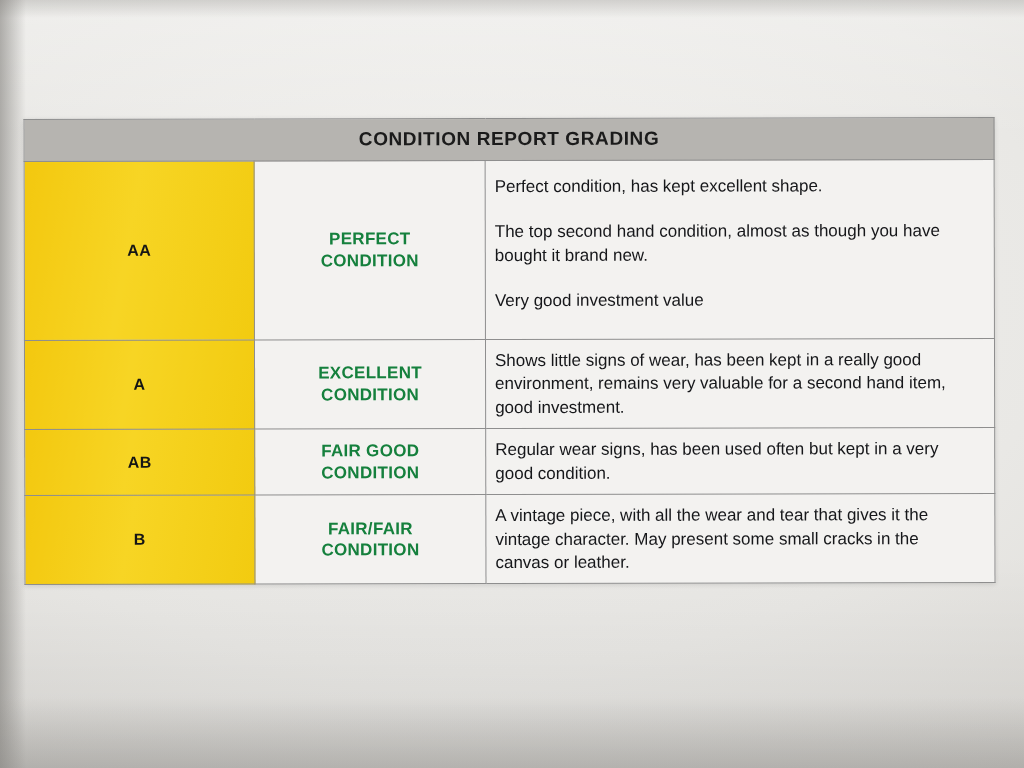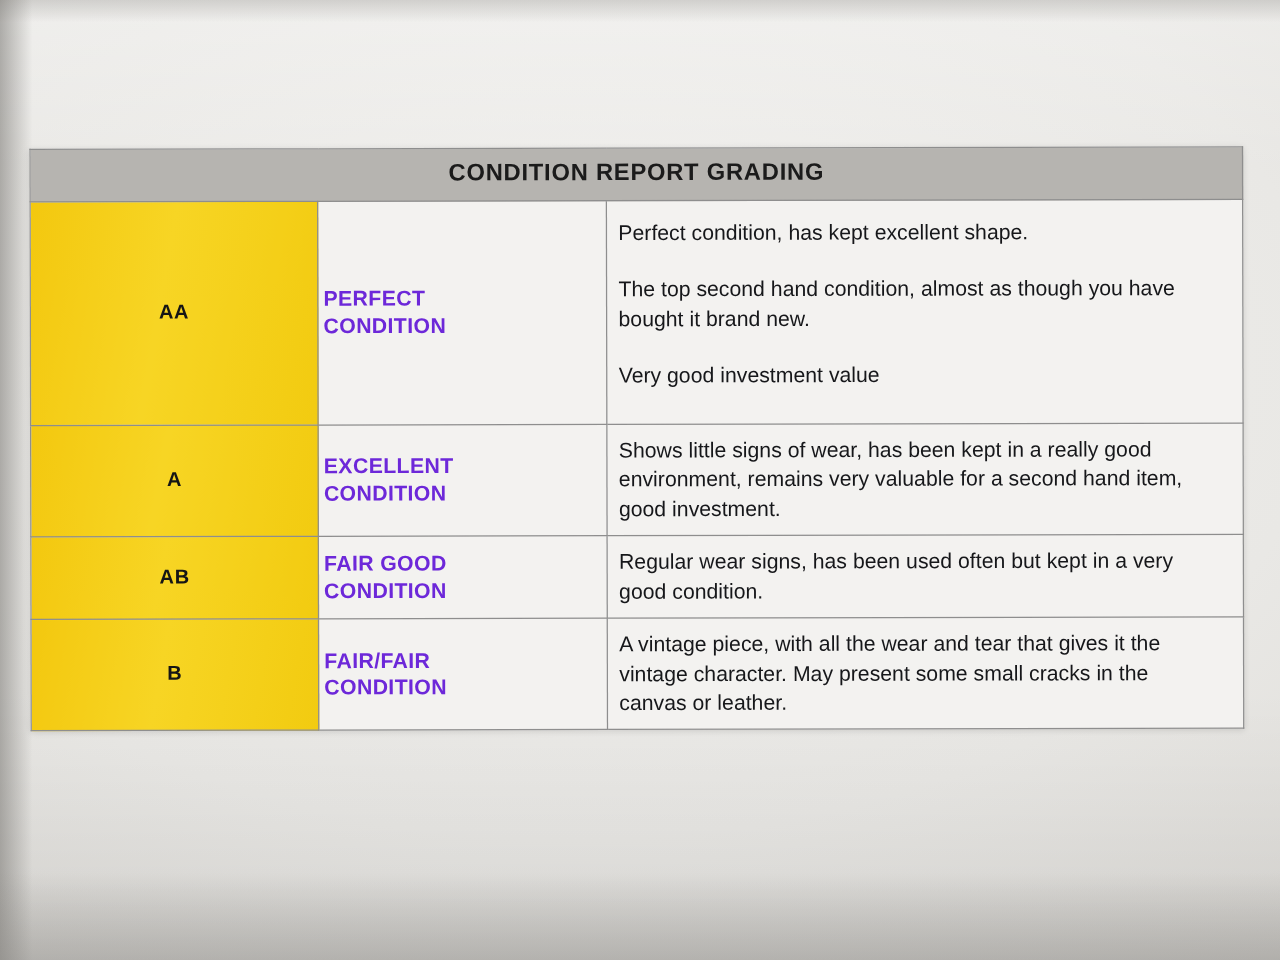--- a/index.html
+++ b/index.html
@@ -88,25 +88,25 @@
     font-weight: bold;
     color: #151515;
     letter-spacing: 0.5px;
   }
   .grade-cell.last {
     border-bottom-color: #8e8e8e;
   }
 
   .cond-cell {
     width: 222px;
-    text-align: left;
+    text-align: center;
     font-size: 17px;
     font-weight: bold;
     line-height: 1.28;
-    color: #6d28d9;
+    color: #15803d;
     letter-spacing: 0.3px;
     padding: 6px 4px;
   }
 
   .desc-cell {
     padding: 12px 22px 12px 9px;
     font-size: 17px;
     line-height: 1.38;
     color: #16171a;
     font-family: "Liberation Sans", sans-serif;

